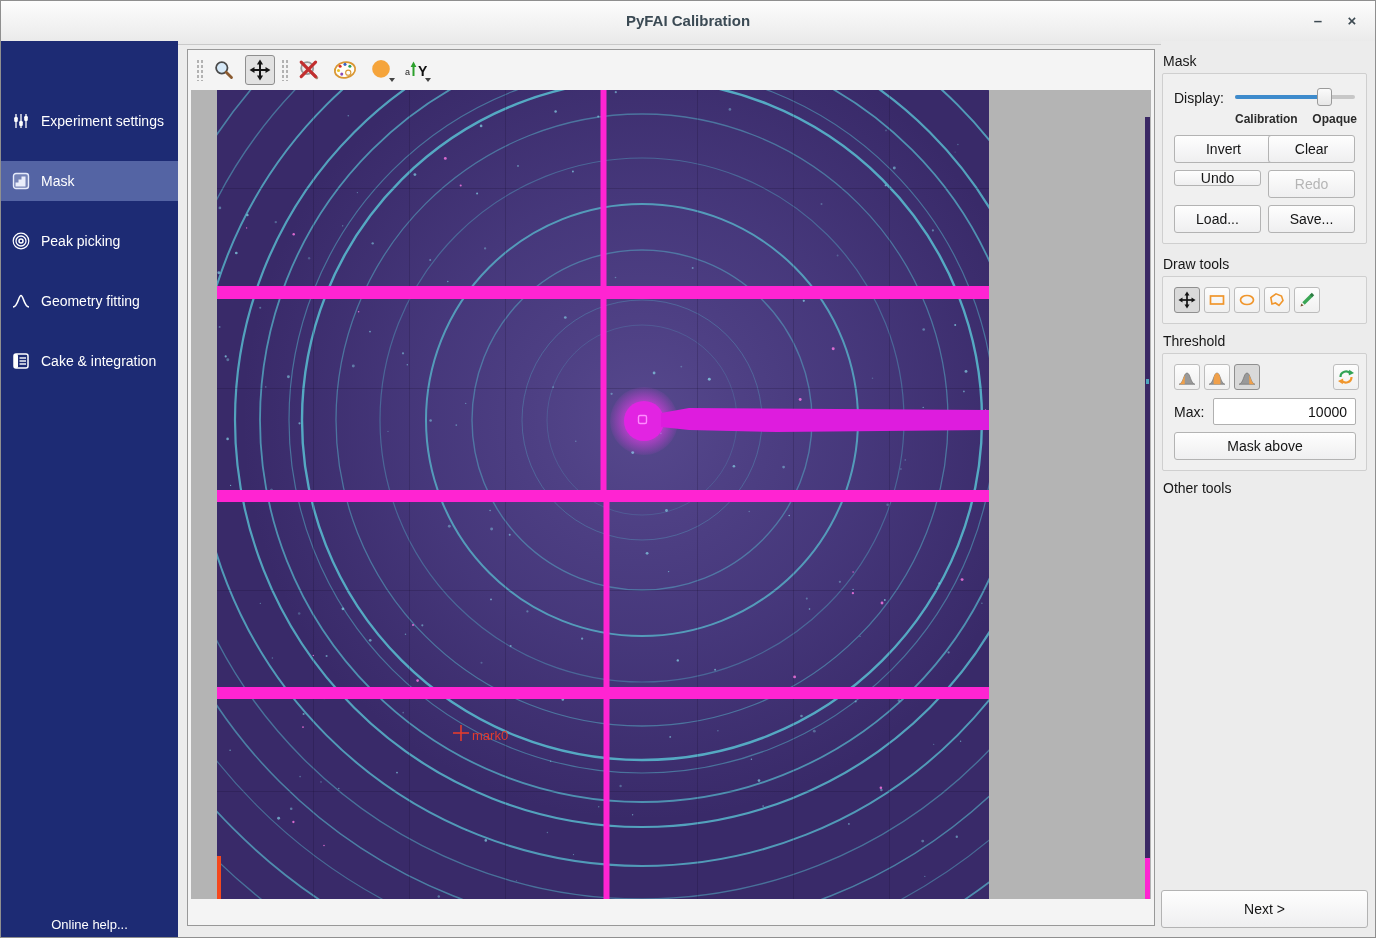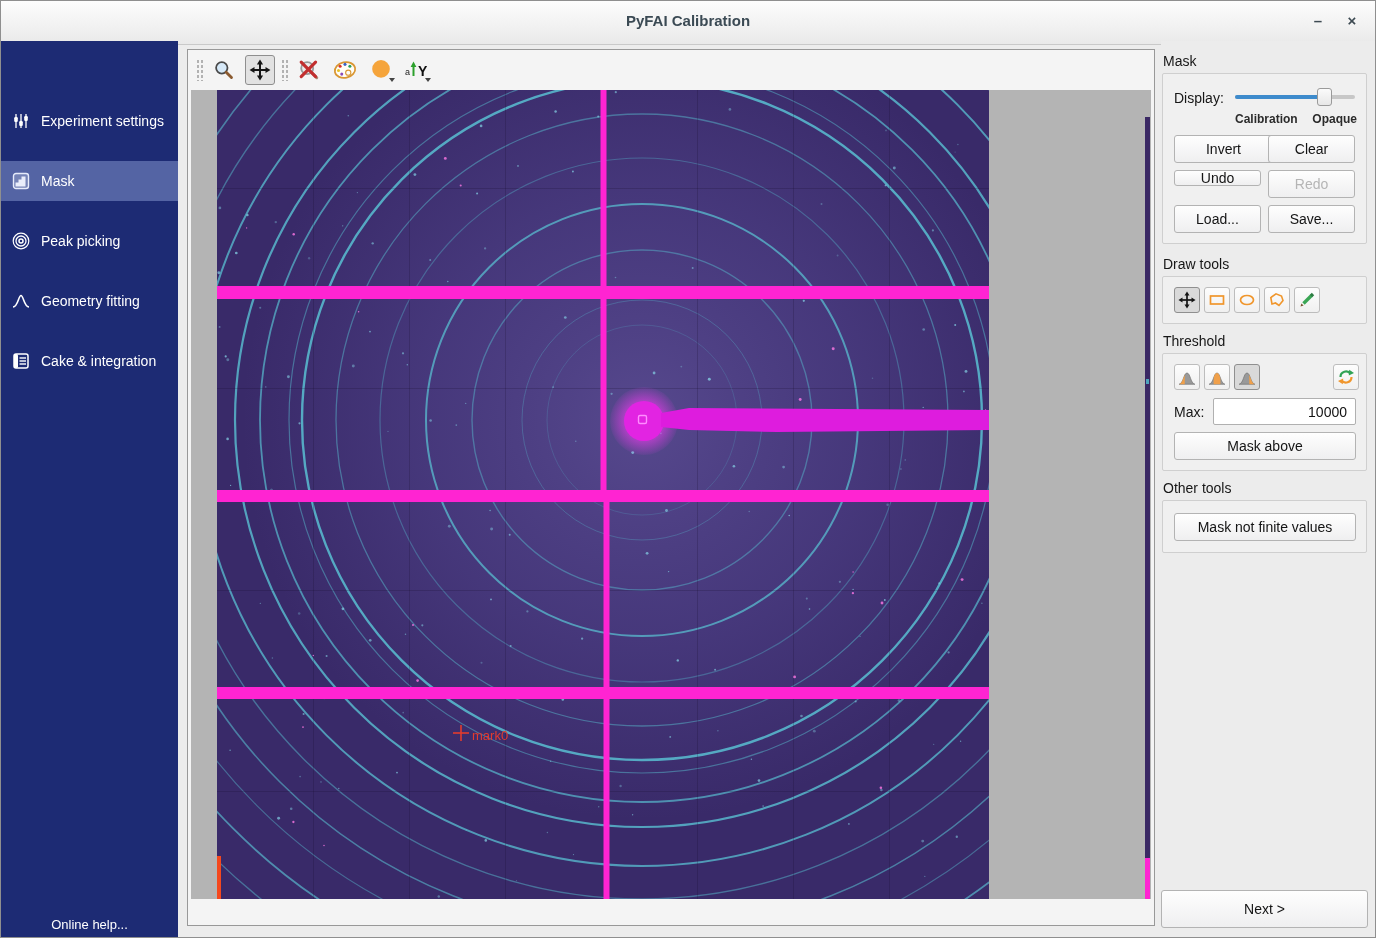--- a/index.html
+++ b/index.html
@@ -591,20 +591,17 @@
           <path d="M14.5,9 A5.5,5.5 0 0 1 4.5,12.2" fill="none" stroke="#f0962c" stroke-width="2.2"></path>
           <polygon points="5.8,16.2 1,13 6.2,10.4" fill="#f0962c"></polygon>
         </svg>
       </div>
       <div class="max-lbl">Max:</div>
       <input class="max-input" type="text" value="10000" style="">
       <button class="btn b-maskabove">Mask above</button>
     </div>
 
     <div class="sec-lbl lbl-other">Other tools</div>
-    <div class="gb gb4">
-      <button class="btn b-notfinite">Mask not finite values</button>
-    </div>
 
     <button class="btn b-next">Next &gt;</button>
   </div>
 
 </div>
 
 </body></html>

